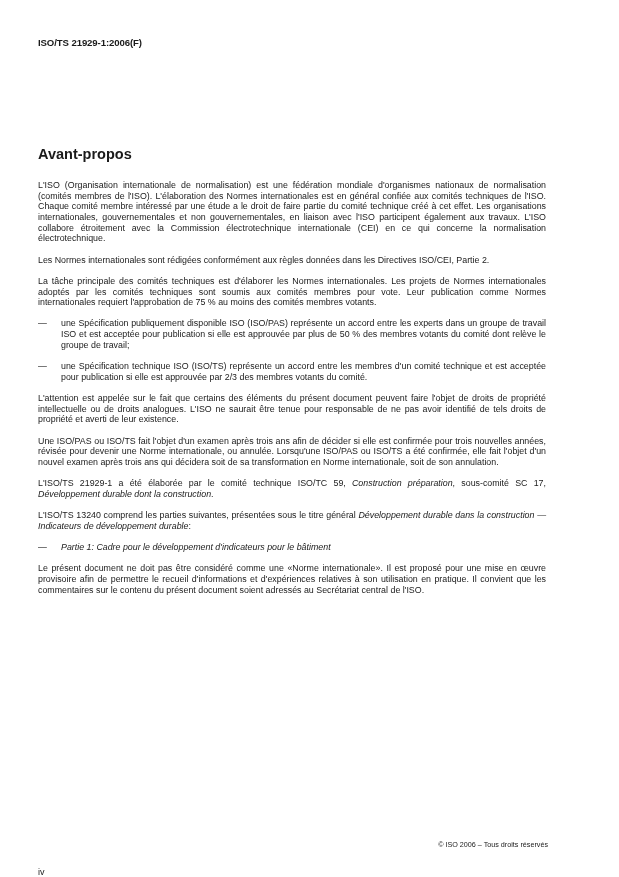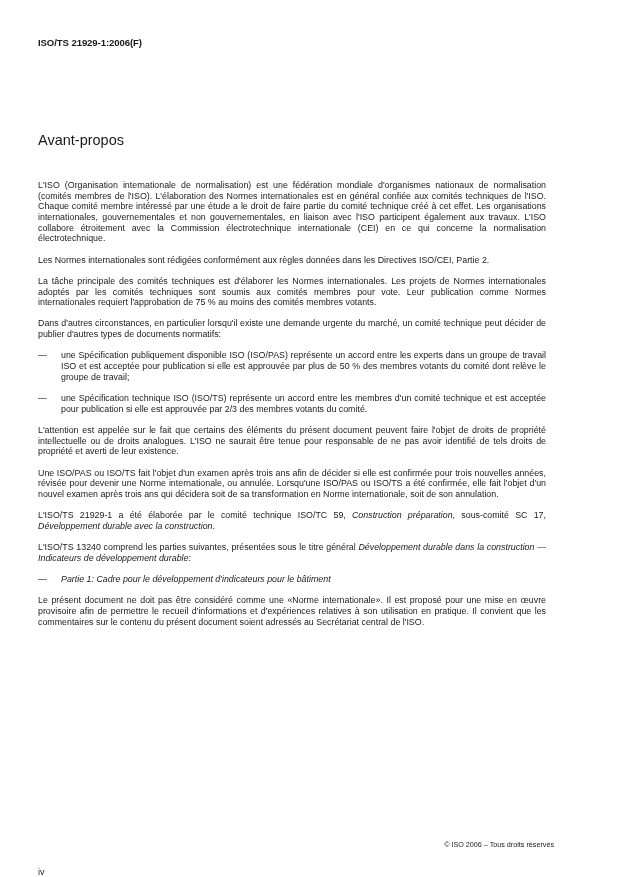--- a/index.html
+++ b/index.html
@@ -5,70 +5,69 @@
   html, body { margin: 0; padding: 0; background: #ffffff; }
   body {
     width: 619px; height: 877px; position: relative; overflow: hidden;
     font-family: "Liberation Sans", sans-serif; color: #1a1a1a;
   }
   .doc-header {
     position: absolute; left: 38px; top: 37px;
     font-size: 9.6px; font-weight: bold; letter-spacing: -0.1px;
   }
   .title {
-    position: absolute; left: 38px; top: 132px;
-    font-size: 14.5px; font-weight: normal; margin: 0;
+    position: absolute; left: 38px; top: 146px;
+    font-size: 14.5px; font-weight: bold; margin: 0;
   }
   .body-text {
     position: absolute; left: 38px; top: 180px; width: 508px;
     font-size: 8.85px; line-height: 10.65px;
   }
   .body-text p {
     margin: 0 0 10.65px 0; text-align: justify;
   }
   .dash-item {
     position: relative; padding-left: 23px; margin: 0 0 10.65px 0; text-align: justify;
   }
   .dash-item .dash {
     position: absolute; left: 0; top: 0;
   }
   em { font-style: italic; }
   .footer-page {
     position: absolute; left: 38px; top: 867px; font-size: 9px;
   }
   .footer-copy {
-    position: absolute; right: 65px; top: 840px; font-size: 7.2px;
+    position: absolute; right: 71px; top: 840px; font-size: 7.2px;
   }
 </style>
 </head>
 <body>
 
 <div class="doc-header">ISO/TS 21929-1:2006(F)</div>
 
 <h1 class="title">Avant-propos</h1>
 
 <div class="body-text">
   <p>L'ISO (Organisation internationale de normalisation) est une fédération mondiale d'organismes nationaux de normalisation (comités membres de l'ISO). L'élaboration des Normes internationales est en général confiée aux comités techniques de l'ISO. Chaque comité membre intéressé par une étude a le droit de faire partie du comité technique créé à cet effet. Les organisations internationales, gouvernementales et non gouvernementales, en liaison avec l'ISO participent également aux travaux. L'ISO collabore étroitement avec la Commission électrotechnique internationale (CEI) en ce qui concerne la normalisation électrotechnique.</p>
   <p>Les Normes internationales sont rédigées conformément aux règles données dans les Directives ISO/CEI, Partie 2.</p>
   <p>La tâche principale des comités techniques est d'élaborer les Normes internationales. Les projets de Normes internationales adoptés par les comités techniques sont soumis aux comités membres pour vote. Leur publication comme Normes internationales requiert l'approbation de 75 % au moins des comités membres votants.</p>
-  <p>Dans d'autres circonstances, en particulier lorsqu'il existe une demande urgente du marché, un comité technique peut décider de publier d'autres types de documents normatifs:</p>
 
   <div class="dash-item">
     <span class="dash">—</span>
     <span>une Spécification publiquement disponible ISO (ISO/PAS) représente un accord entre les experts dans un groupe de travail ISO et est acceptée pour publication si elle est approuvée par plus de 50 % des membres votants du comité dont relève le groupe de travail;</span>
   </div>
   <div class="dash-item">
     <span class="dash">—</span>
     <span>une Spécification technique ISO (ISO/TS) représente un accord entre les membres d'un comité technique et est acceptée pour publication si elle est approuvée par 2/3 des membres votants du comité.</span>
   </div>
 
   <p>L'attention est appelée sur le fait que certains des éléments du présent document peuvent faire l'objet de droits de propriété intellectuelle ou de droits analogues. L'ISO ne saurait être tenue pour responsable de ne pas avoir identifié de tels droits de propriété et averti de leur existence.</p>
   <p>Une ISO/PAS ou ISO/TS fait l'objet d'un examen après trois ans afin de décider si elle est confirmée pour trois nouvelles années, révisée pour devenir une Norme internationale, ou annulée. Lorsqu'une ISO/PAS ou ISO/TS a été confirmée, elle fait l'objet d'un nouvel examen après trois ans qui décidera soit de sa transformation en Norme internationale, soit de son annulation.</p>
 
-  <p><span>L'ISO/TS 21929-1 a été élaborée par le comité technique ISO/TC 59, </span><em>Construction préparation</em><span>, sous-comité SC 17, </span><em>Développement durable avec la construction</em><span>.</span></p>
+  <p><span>L'ISO/TS 21929-1 a été élaborée par le comité technique ISO/TC 59, </span><em>Construction préparation</em><span>, sous-comité SC 17, </span><em>Développement durable dont la construction</em><span>.</span></p>
 
   <p><span>L'ISO/TS 13240 comprend les parties suivantes, présentées sous le titre général </span><em>Développement durable dans la construction — Indicateurs de développement durable</em><span>:</span></p>
 
   <div class="dash-item">
     <span class="dash">—</span>
     <em>Partie 1: Cadre pour le développement d'indicateurs pour le bâtiment</em>
   </div>
 
   <p>Le présent document ne doit pas être considéré comme une «Norme internationale». Il est proposé pour une mise en œuvre provisoire afin de permettre le recueil d'informations et d'expériences relatives à son utilisation en pratique. Il convient que les commentaires sur le contenu du présent document soient adressés au Secrétariat central de l'ISO.</p>
 </div>

